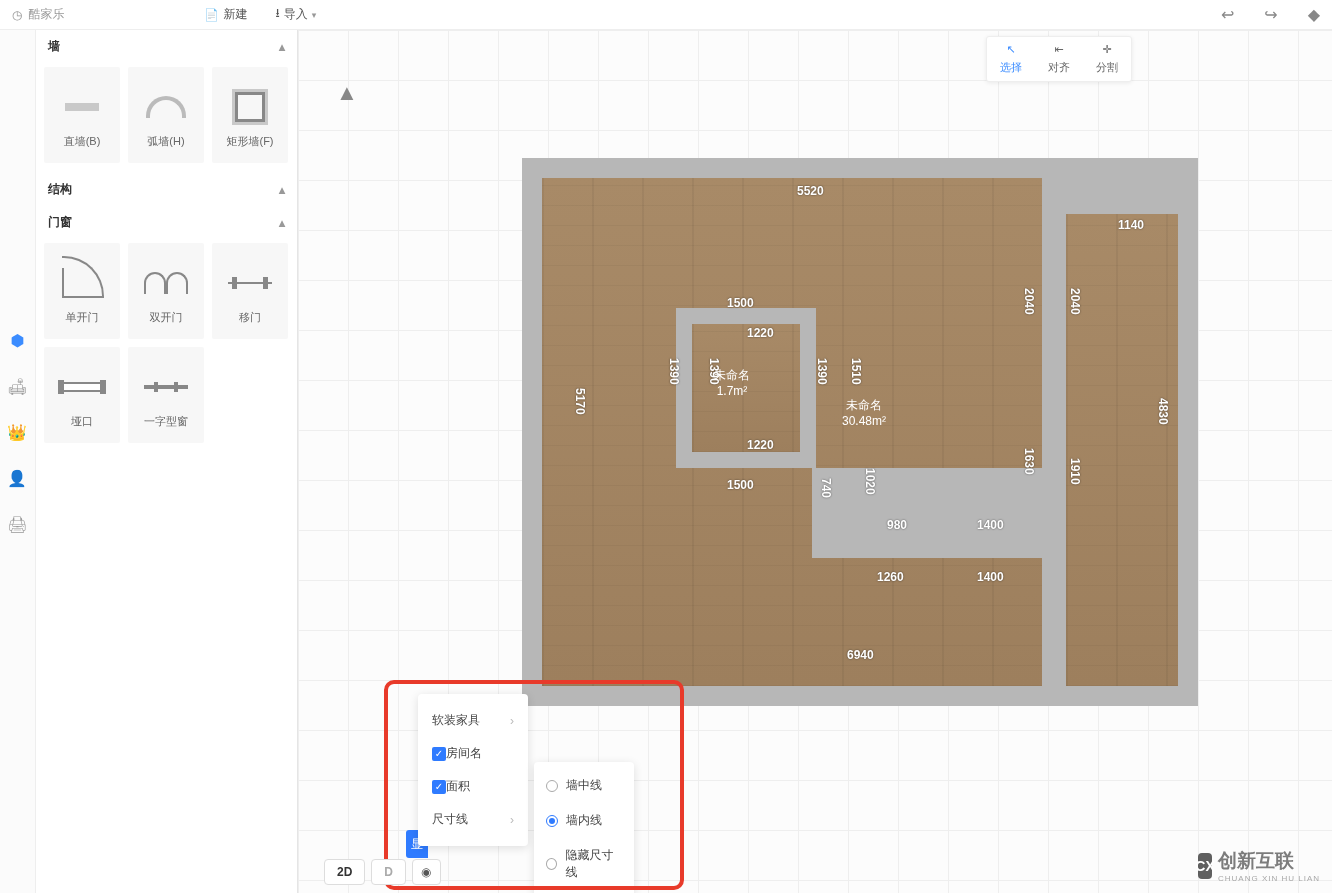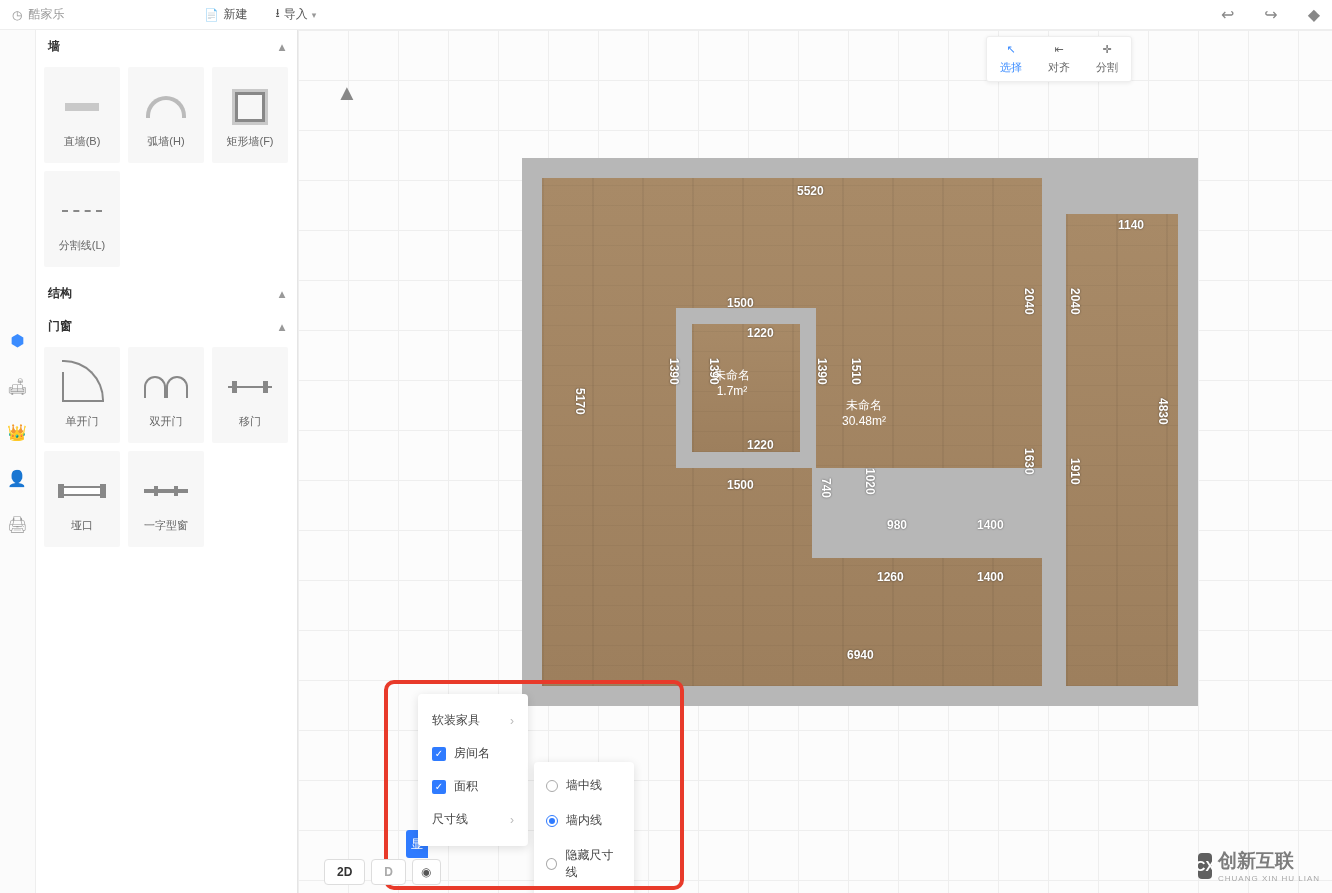--- a/index.html
+++ b/index.html
@@ -89,21 +89,21 @@
 
 .highlight-box {
   position:absolute; top:650px; left:86px; width:300px; height:210px;
   border:4px solid #e83a2a; border-radius:10px; pointer-events:none;
 }
 .popup1 {
   position:absolute; top:664px; left:120px; width:110px;
   background:#fff; border-radius:4px; box-shadow:0 2px 10px rgba(0,0,0,.12);
   padding:10px 0;
 }
-.popup1 .item { padding:8px 14px; display:flex; align-items:center; gap:8px; color:#444; cursor:pointer; }
+.popup1 .item { padding:8px 14px; display:flex; align-items:center; color:#444; cursor:pointer; }
 .popup1 .item .chev { margin-left:auto; color:#bbb; }
 .popup1 .ck { width:14px; height:14px; background:#2f7bff; border-radius:2px; display:inline-flex; align-items:center; justify-content:center; color:#fff; font-size:10px; }
 .popup2 {
   position:absolute; top:732px; left:236px; width:100px;
   background:#fff; border-radius:4px; box-shadow:0 2px 10px rgba(0,0,0,.12);
   padding:6px 0;
   font-family:Liberation Serif, serif;
 }
 .popup2 .ritem { padding:9px 12px; display:flex; align-items:center; gap:8px; color:#444; cursor:pointer; font-size:12px; }
 .popup2 .radio { width:12px; height:12px; border:1px solid #aaa; border-radius:50%; display:inline-flex; align-items:center; justify-content:center; }
@@ -193,26 +193,20 @@
           <div class="draw-arc"></div>
         </div>
         <div class="lbl">弧墙(H)</div>
       </div>
     <div class="tile">
         <div class="iconbox">
           <div class="draw-rect"></div>
         </div>
         <div class="lbl">矩形墙(F)</div>
       </div>
-    <div class="tile">
-        <div class="iconbox">
-          <div class="draw-dash"></div>
-        </div>
-        <div class="lbl">分割线(L)</div>
-      </div>
   </div>
 
   <div class="sect-head">
     <span>结构</span>
     <span class="chev">▴</span>
   </div>
 
   <div class="sect-head">
     <span>门窗</span>
     <span class="chev">▴</span>

